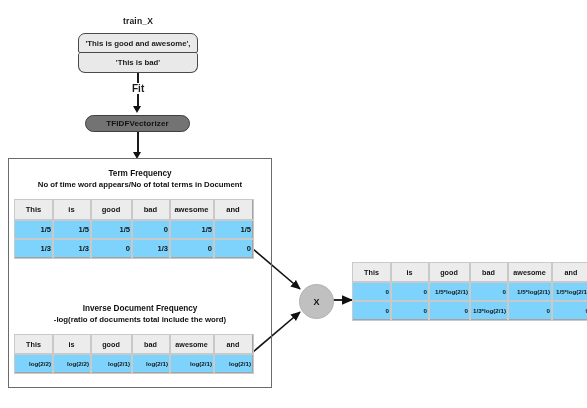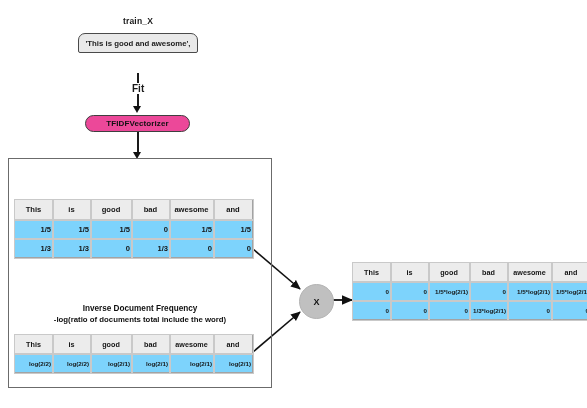--- a/index.html
+++ b/index.html
@@ -47,21 +47,21 @@
     justify-content: center;
     text-align: center;
     white-space: nowrap;
   }
   .databox.top { border-radius: 7px 7px 2px 2px; }
   .databox.bottom { border-radius: 2px 2px 7px 7px; border-top: none; }
 
   .pill {
     border: 1px solid #3f3f3f;
     border-radius: 9px;
-    background: #ec4899;
+    background: #737373;
     box-sizing: border-box;
     font-size: 8px;
     font-weight: bold;
     letter-spacing: .1px;
     color: #111;
     display: flex;
     align-items: center;
     justify-content: center;
     white-space: nowrap;
   }
@@ -170,32 +170,37 @@
     <line x1="253" y1="249" x2="300" y2="289" stroke="#111111" stroke-width="1.6" marker-end="url(#ah)"></line>
 
     <line x1="253" y1="352" x2="300" y2="312" stroke="#111111" stroke-width="1.6" marker-end="url(#ah)"></line>
 
     <line x1="333" y1="300" x2="352" y2="300" stroke="#111111" stroke-width="1.8" marker-end="url(#ah)"></line>
   </svg>
 
   <div class="abs caption" style="left:78px; top:16px; width:120px;">train_X</div>
 
   <div class="abs databox top" style="left:78px; top:33px; width:120px; height:20px;">'This is good and awesome',</div>
+  <div class="abs databox bottom" style="left:78px; top:53px; width:120px; height:20px;">'This is bad'</div>
 
   <div class="abs vline" style="left:137px; top:73px; height:34px;"></div>
   <div class="abs edge-label" style="left:130px; top:83px;">Fit</div>
   <div class="abs arrowhead-down" style="left:133px; top:106px;"></div>
 
   <div class="abs pill" style="left:85px; top:115px; width:105px; height:17px;">TFIDFVectorizer</div>
 
   <div class="abs vline" style="left:137px; top:132px; height:22px;"></div>
   <div class="abs arrowhead-down" style="left:133px; top:152px;"></div>
 
   <div class="abs group-box" style="left:8px; top:158px; width:264px; height:230px;"></div>
 
+  <div class="abs sect-title" style="left:10px; top:168px; width:260px;">
+    <div>Term Frequency</div>
+    <div class="sub">No of time word appears/No of total terms in Document</div>
+  </div>
 
   <table class="matrix abs" id="tf-table" style="left:14px; top:199px; width:238px;">
     <colgroup>
       <col style="width:38px">
         <col style="width:38px">
         <col style="width:41px">
       <col style="width:38px">
         <col style="width:44px">
         <col style="width:39px">
     </colgroup>

